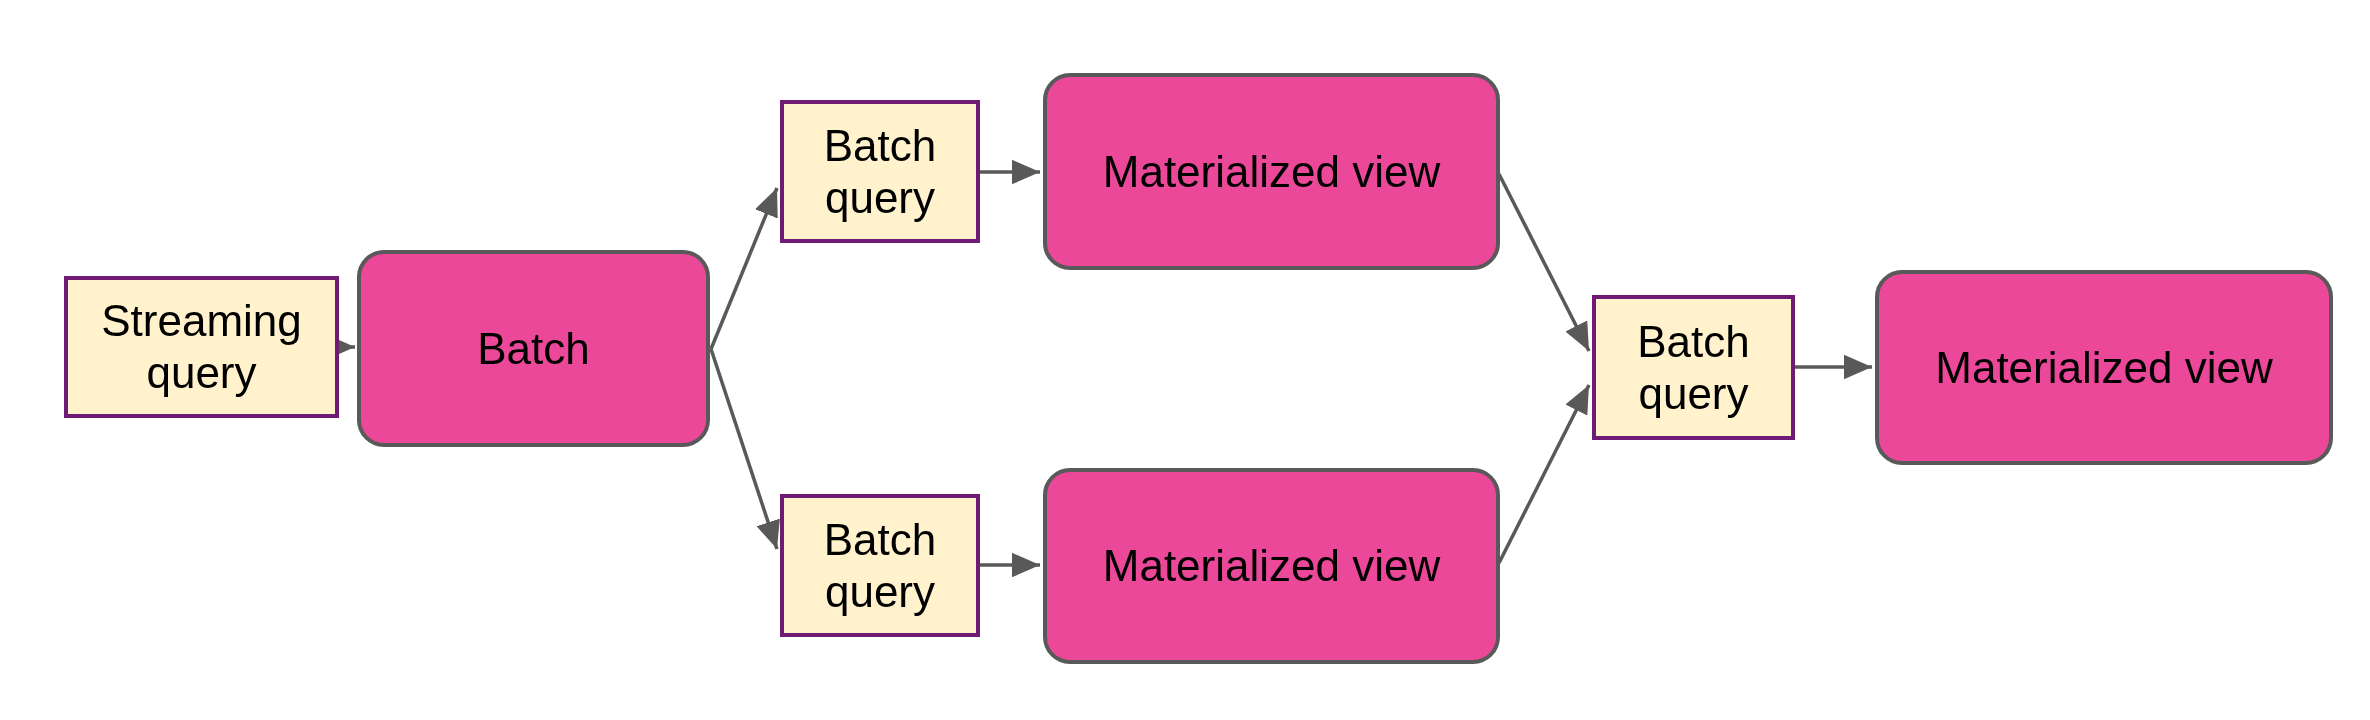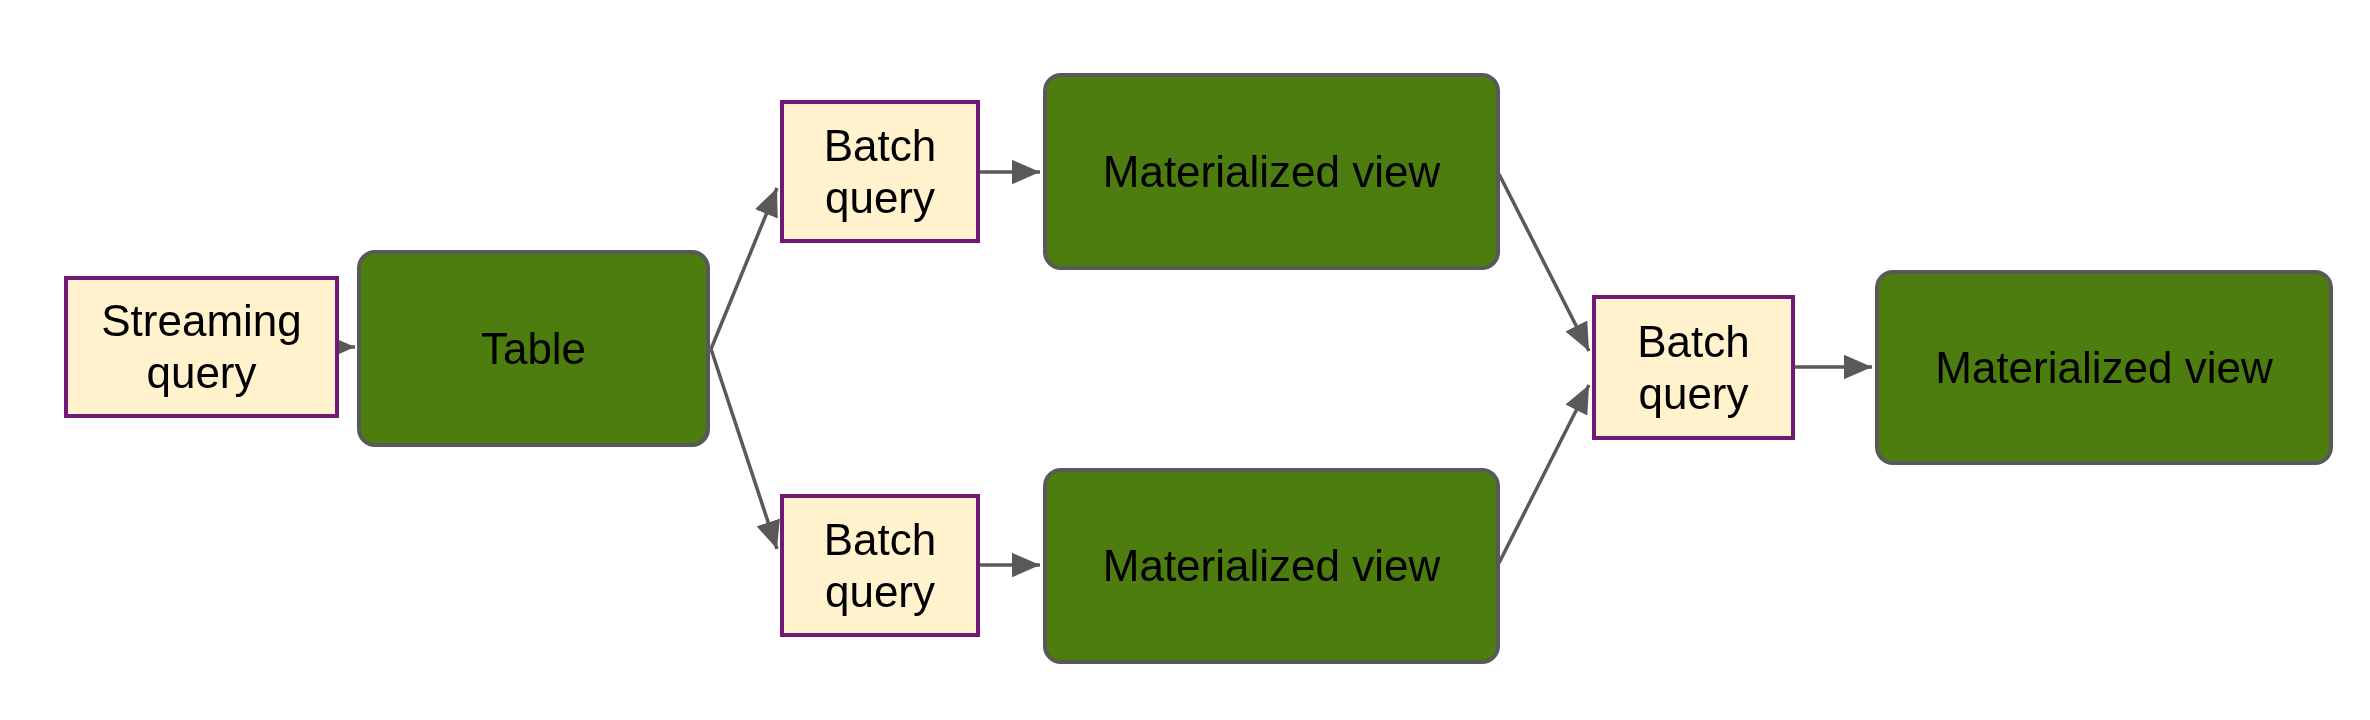--- a/index.html
+++ b/index.html
@@ -32,23 +32,23 @@
     line-height: 1.18;
     color: #000000;
     padding: 0 14px;
   }
   .node.query {
     background: #fff2cc;
     border: 4px solid #701a75;
     border-radius: 0;
   }
   .node.store {
-    background: #4d7c0f;
+    background: #ec4899;
     border: 4px solid #595959;
-    border-radius: 18px;
+    border-radius: 27px;
   }
   #n-streaming     { left: 32px;   top: 276px; width: 275px; height: 142px; margin-left: 32px; }
   #n-table         { left: 357px;  top: 250px; width: 353px; height: 197px; }
   #n-batch-top     { left: 780px;  top: 100px; width: 200px; height: 143px; }
   #n-mv-top        { left: 1043px; top: 73px;  width: 457px; height: 197px; }
   #n-batch-bottom  { left: 780px;  top: 494px; width: 200px; height: 143px; }
   #n-mv-bottom     { left: 1043px; top: 468px; width: 457px; height: 196px; }
   #n-batch-right   { left: 1592px; top: 295px; width: 203px; height: 145px; }
   #n-mv-right      { left: 1875px; top: 270px; width: 458px; height: 195px; }
 </style>
@@ -73,21 +73,21 @@
       <line x1="1499" y1="563" x2="1589" y2="385" marker-end="url(#arrowhead)"></line>
       <line x1="1795" y1="367" x2="1872" y2="367" marker-end="url(#arrowhead)"></line>
     </g>
   </svg>
 
   <div class="node query" id="n-streaming">
     <span>Streaming query</span>
   </div>
 
   <div class="node store" id="n-table">
-    <span>Table</span>
+    <span>Batch</span>
   </div>
 
   <div class="node query" id="n-batch-top">
     <span>Batch query</span>
   </div>
 
   <div class="node store" id="n-mv-top">
     <span>Materialized view</span>
   </div>
 

